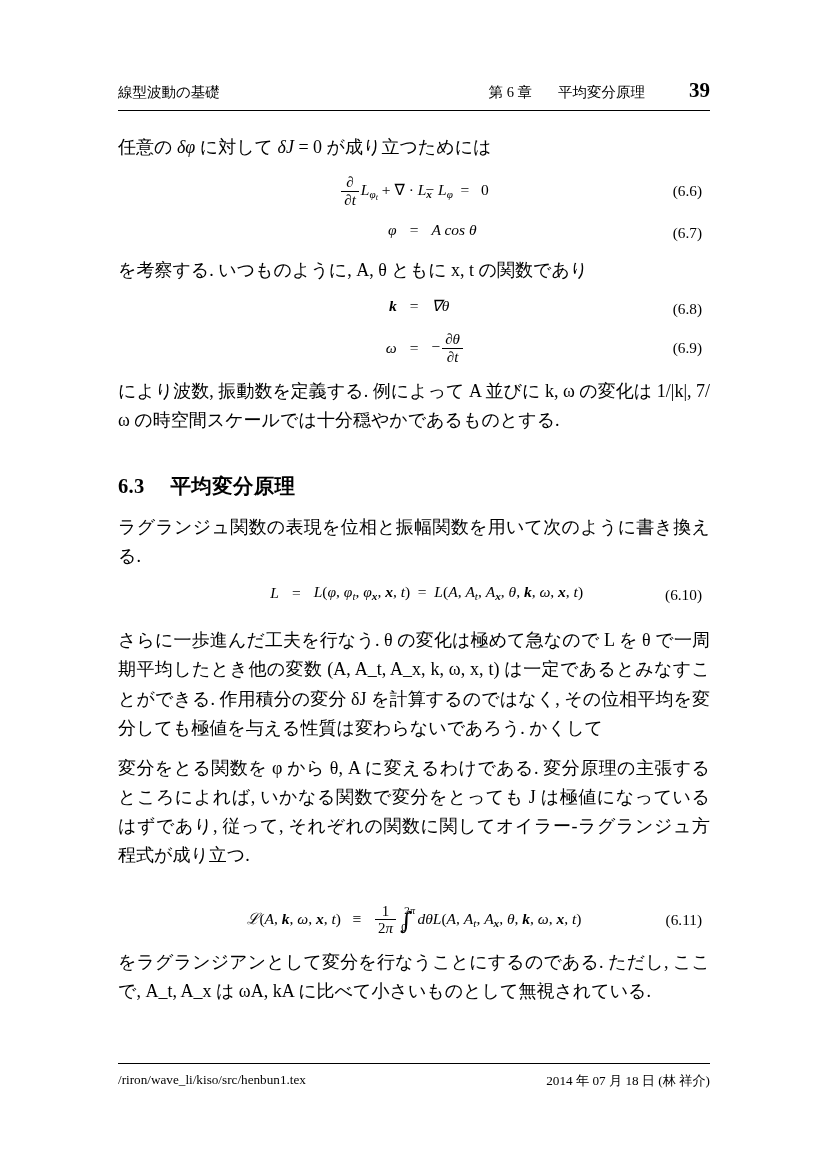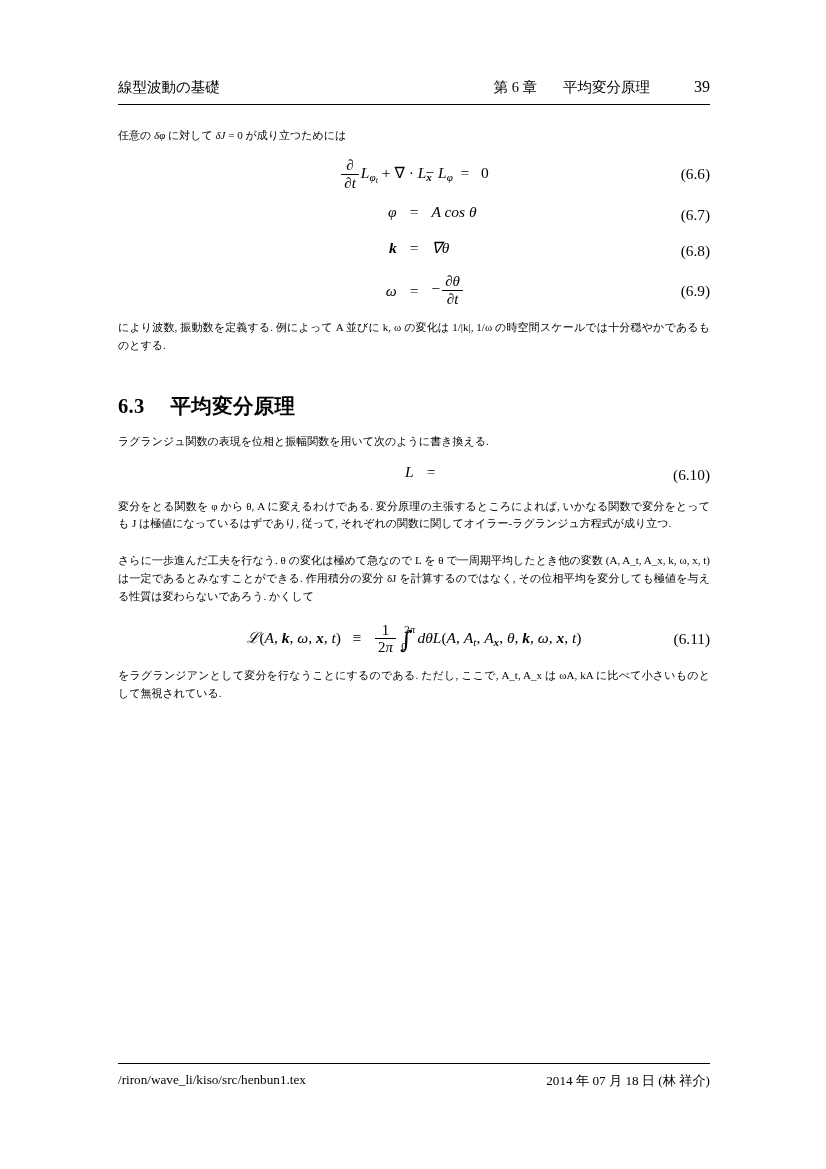--- a/index.html
+++ b/index.html
@@ -35,28 +35,28 @@
     font-size: 14.5px;
     padding-bottom: 7px;
     border-bottom: 1.1px solid #000;
   }
   .rhead .left { flex: 0 0 auto; }
   .rhead .spacer { flex: 1 1 auto; }
   .rhead .mid { flex: 0 0 auto; }
   .rhead .mid .chap { margin-right: 26px; }
   .rhead .pageno {
     flex: 0 0 auto;
-    font-weight: normal;
-    font-size: 16px;
+    font-weight: bold;
+    font-size: 21px;
     margin-left: 44px;
   }
 
   
   p.body {
-    font-size: 11px;
+    font-size: 18px;
     line-height: 1.62;
     margin: 0;
     text-align: justify;
   }
   p.t1 { margin-top: 22px; }
   p.tight { margin-top: 11px; }
   p.gap { margin-top: 19px; }
 
   
   h2.sec {
@@ -73,21 +73,21 @@
     margin: 12px 0 10px 0;
     min-height: 24px;
   }
   .eq .m {
     display: block;
     text-align: center;
     font-size: 15.5px;
   }
   .eq .tag {
     position: absolute;
-    right: 0;
+    right: 8px;
     top: 50%;
     transform: translateY(-50%);
     font-size: 15.3px;
   }
   .eqrow {
     display: flex;
     justify-content: center;
     align-items: center;
     font-size: 15.5px;
   }
@@ -182,60 +182,62 @@
 
     <div class="eq">
       <div class="eqrow">
         <span class="lhs it">φ</span>
         <span class="eqsign">=</span>
         <span class="rhs it">A cos θ</span>
       </div>
       <span class="tag">(6.7)</span>
     </div>
 
+    <p class="body tight">を考察する. いつものように, A, θ ともに x, t の関数であり</p>
 
     <div class="eq">
       <div class="eqrow">
         <span class="lhs bi">k</span>
         <span class="eqsign">=</span>
         <span class="rhs it">∇θ</span>
       </div>
       <span class="tag">(6.8)</span>
     </div>
 
     <div class="eq" style="margin-top:6px;">
       <div class="eqrow">
         <span class="lhs it">ω</span>
         <span class="eqsign">=</span>
         <span class="rhs">−<span class="frac"><span class="n">∂<i>θ</i></span><span class="d">∂<i>t</i></span></span></span>
       </div>
       <span class="tag">(6.9)</span>
     </div>
 
-    <p class="body tight">により波数, 振動数を定義する. 例によって A 並びに k, ω の変化は 1/|k|, 1/ω の時空間スケールでは十分穏やかであるものとする.</p>
+    <p class="body tight">により波数, 振動数を定義する. 例によって A 並びに k, ω の変化は 1/|k|, 7/ω の時空間スケールでは十分穏やかであるものとする.</p>
 
     <h2 class="sec">
       <span class="num">6.3</span><span>平均変分原理</span>
     </h2>
 
     <p class="body">ラグランジュ関数の表現を位相と振幅関数を用いて次のように書き換える.</p>
 
     <div class="eq">
       <div class="eqrow" style="justify-content:center;">
         <span class="lhs it" style="min-width:34px;">L</span>
         <span class="eqsign">=</span>
+        <span class="rhs"><i>L</i>(<i>φ</i>, <i>φ</i><span class="sub"><i>t</i></span>, <i>φ</i><span class="sub"><i class="bi">x</i></span>, <i class="bi">x</i>, <i>t</i>) &nbsp;=&nbsp; <i>L</i>(<i>A</i>, <i>A</i><span class="sub"><i>t</i></span>, <i>A</i><span class="sub"><i class="bi">x</i></span>, <i>θ</i>, <i class="bi">k</i>, <i>ω</i>, <i class="bi">x</i>, <i>t</i>)</span>
       </div>
       <span class="tag">(6.10)</span>
     </div>
 
+    <p class="body gap">さらに一歩進んだ工夫を行なう. θ の変化は極めて急なので L を θ で一周期平均したとき他の変数 (A, A_t, A_x, k, ω, x, t) は一定であるとみなすことができる. 作用積分の変分 δJ を計算するのではなく, その位相平均を変分しても極値を与える性質は変わらないであろう. かくして</p>
+
     <p class="body tight">変分をとる関数を φ から θ, A に変えるわけである. 変分原理の主張するところによれば, いかなる関数で変分をとっても J は極値になっているはずであり, 従って, それぞれの関数に関してオイラー-ラグランジュ方程式が成り立つ.</p>
 
-    <p class="body gap">さらに一歩進んだ工夫を行なう. θ の変化は極めて急なので L を θ で一周期平均したとき他の変数 (A, A_t, A_x, k, ω, x, t) は一定であるとみなすことができる. 作用積分の変分 δJ を計算するのではなく, その位相平均を変分しても極値を与える性質は変わらないであろう. かくして</p>
-
-    <div class="eq" style="margin-top:16px;">
+    <div class="eq" style="margin-top:32px;">
       <div class="eqrow">
         <span class="rhs">
           <span style="font-family:'DejaVu Serif',serif;font-style:italic;">ℒ</span>(<i>A</i>, <i class="bi">k</i>, <i>ω</i>, <i class="bi">x</i>, <i>t</i>)
           &nbsp;&nbsp;≡&nbsp;&nbsp;
           <span class="frac"><span class="n">1</span><span class="d">2<i>π</i></span></span><span class="intg">∫<span class="lim-top">2<i>π</i></span><span class="lim-bot">0</span></span>&nbsp;<i>dθL</i>(<i>A</i>, <i>A</i><span class="sub"><i>t</i></span>, <i>A</i><span class="sub"><i class="bi">x</i></span>, <i>θ</i>, <i class="bi">k</i>, <i>ω</i>, <i class="bi">x</i>, <i>t</i>)
         </span>
       </div>
       <span class="tag">(6.11)</span>
     </div>
 

